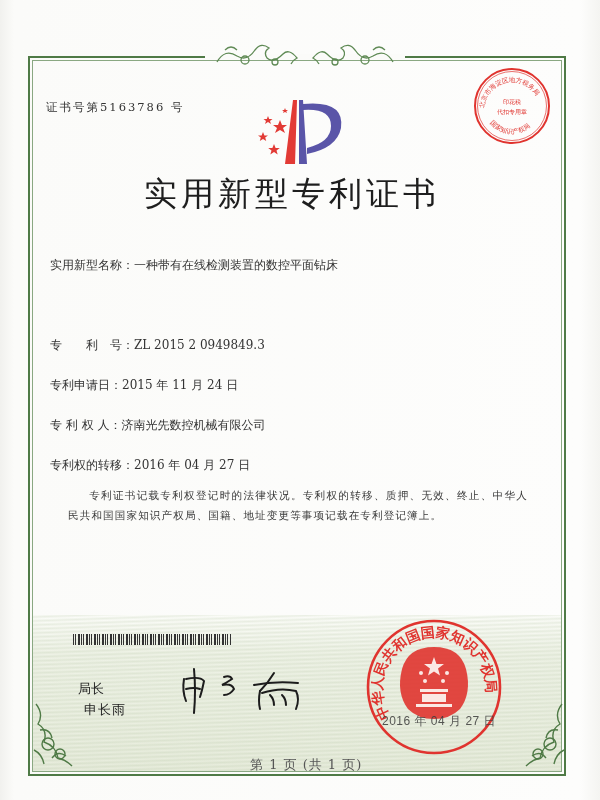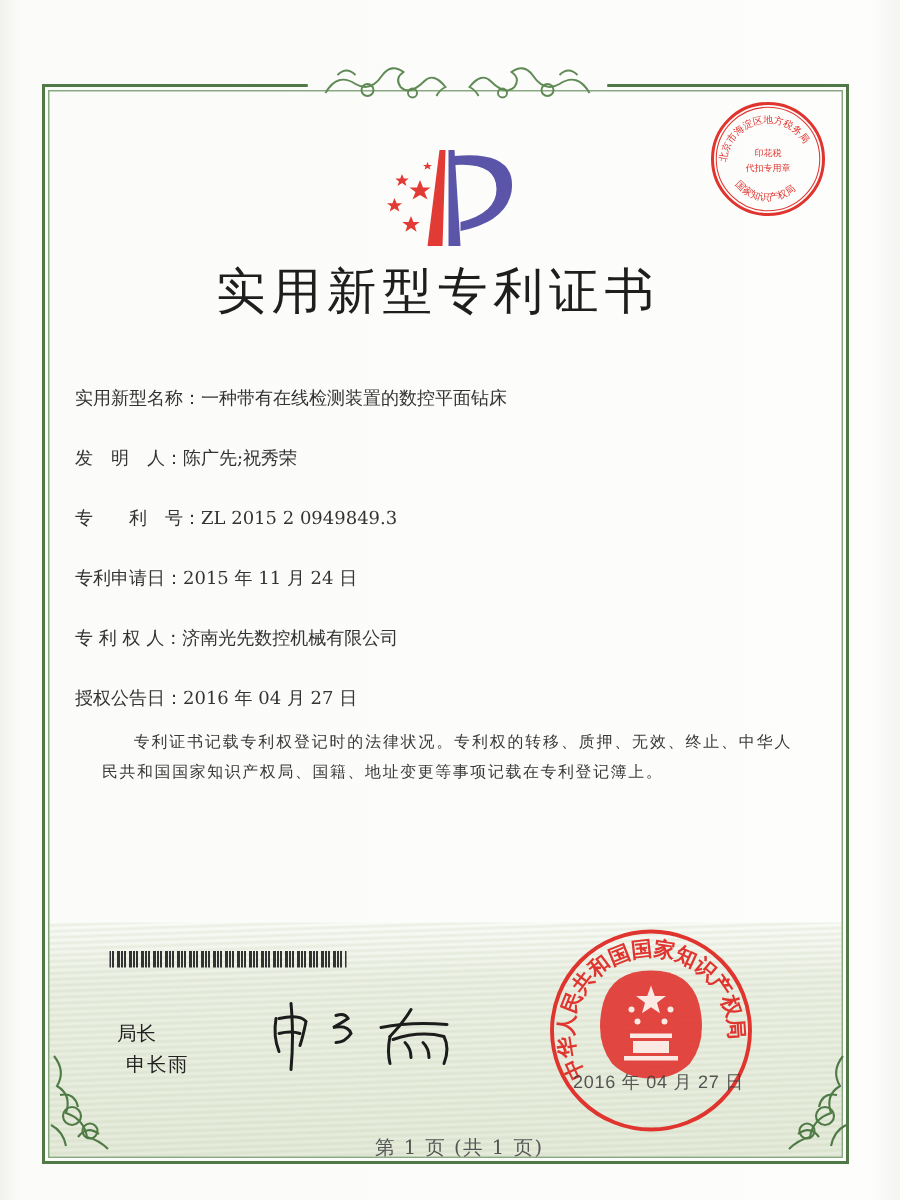--- a/index.html
+++ b/index.html
@@ -131,20 +131,23 @@
     <g fill="none" stroke="#4f7a46" stroke-width="1.4">
       <path d="M54 4 q-8 10 -2 20 q-10 6 -6 18 q-12 4 -14 16 q-8 2 -14 8"></path>
       <circle cx="42" cy="44" r="6"></circle>
         <circle cx="30" cy="54" r="5"></circle>
       <path d="M50 30 q-10 -2 -12 8"></path>
         <path d="M38 58 q-6 -8 -14 -2"></path>
       <path d="M56 50 q-8 4 -10 14"></path>
     </g>
   </svg>
 
+  <div class="cert-number">
+    <span>证书号第</span><span>5163786</span> <span>号</span>
+  </div>
 
   <svg class="logo" viewBox="0 0 100 75">
     <polygon points="38,8 42,8 40,72 30,72" fill="#e23a35"></polygon>
     <polygon points="44,8 48,8 52,72 44,72" fill="#5a55a8"></polygon>
     <path d="M48 12 Q90 8 86 36 Q82 56 52 62 L52 56 Q76 50 76 34 Q76 16 48 18 Z" fill="#5a55a8"></path>
     <g fill="#e23a35">
       <polygon points="25,28 27,33 32,33 28,36 30,41 25,38 20,41 22,36 18,33 23,33"></polygon>
       <polygon points="13,24 14.2,27 17.5,27 15,29 16,32 13,30 10,32 11,29 8.5,27 11.8,27"></polygon>
       <polygon points="8,40 9.4,43.5 13,43.5 10.2,45.6 11.2,49 8,47 4.8,49 5.8,45.6 3,43.5 6.6,43.5"></polygon>
       <polygon points="19,52 20.6,56 24.8,56 21.5,58.5 22.7,62.5 19,60 15.3,62.5 16.5,58.5 13.2,56 17.4,56"></polygon>
@@ -163,34 +166,31 @@
     <text font-size="6.5" fill="#e0342f" font-family="DejaVu Sans, sans-serif"><textPath href="#ringBot" startOffset="12%">国家知识产权局</textPath></text>
     <text x="40" y="38" text-anchor="middle" font-size="6" fill="#e0342f" font-family="DejaVu Sans, sans-serif">印花税</text>
     <text x="40" y="48" text-anchor="middle" font-size="6" fill="#e0342f" font-family="DejaVu Sans, sans-serif">代扣专用章</text>
   </svg>
 
   <div class="title">实用新型专利证书</div>
 
   <div class="field f1">
     <span class="lbl">实用新型名称：</span><span class="val">一种带有在线检测装置的数控平面钻床</span>
   </div>
-  <div class="field f2">
-    <span class="lbl">发　明　人：</span><span class="val">陈广先;祝秀荣</span>
-  </div>
   <div class="field f3">
     <span class="lbl">专　　利　号：</span><span class="val">ZL 2015 2 0949849.3</span>
   </div>
   <div class="field f4">
     <span class="lbl">专利申请日：</span><span class="val">2015 年 11 月 24 日</span>
   </div>
   <div class="field f5">
     <span class="lbl">专 利 权 人：</span><span class="val">济南光先数控机械有限公司</span>
   </div>
   <div class="field f6">
-    <span class="lbl">授权公告日：</span><span class="val">2016 年 04 月 27 日</span>
+    <span class="lbl">专利权的转移：</span><span class="val">2016 年 04 月 27 日</span>
   </div>
 
   <div class="body-text">
     <p>专利证书记载专利权登记时的法律状况。专利权的转移、质押、无效、终止、中华人民共和国国家知识产权局、国籍、地址变更等事项记载在专利登记簿上。</p>
   </div>
 
   <div class="barcode"></div>
 
   <div class="sig-title">局长</div>
   <div class="sig-name">申长雨</div>

